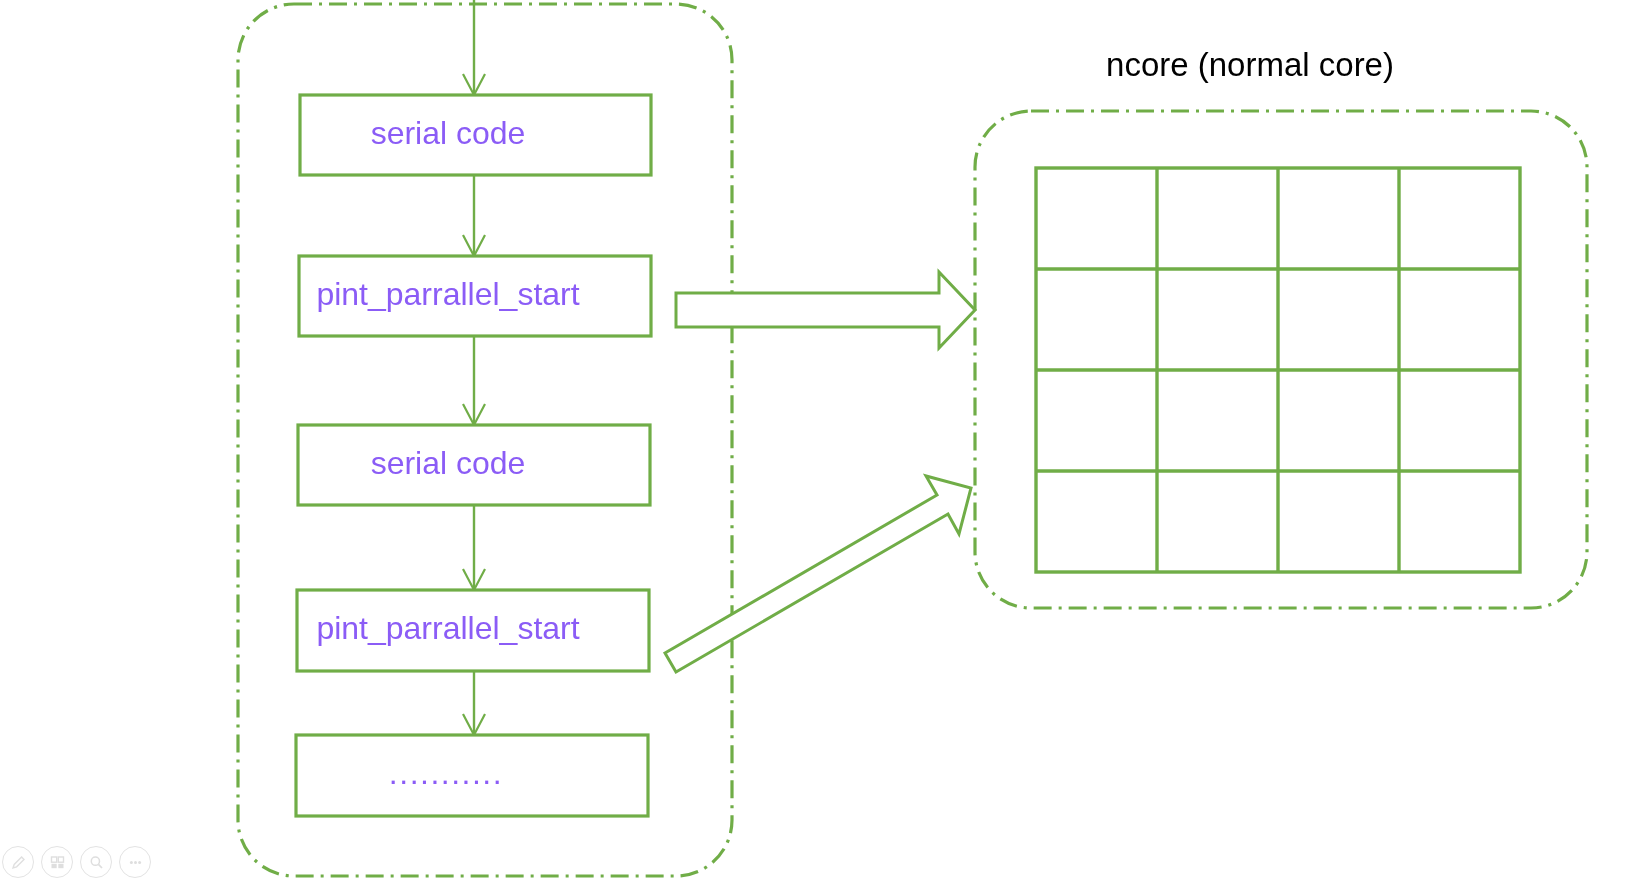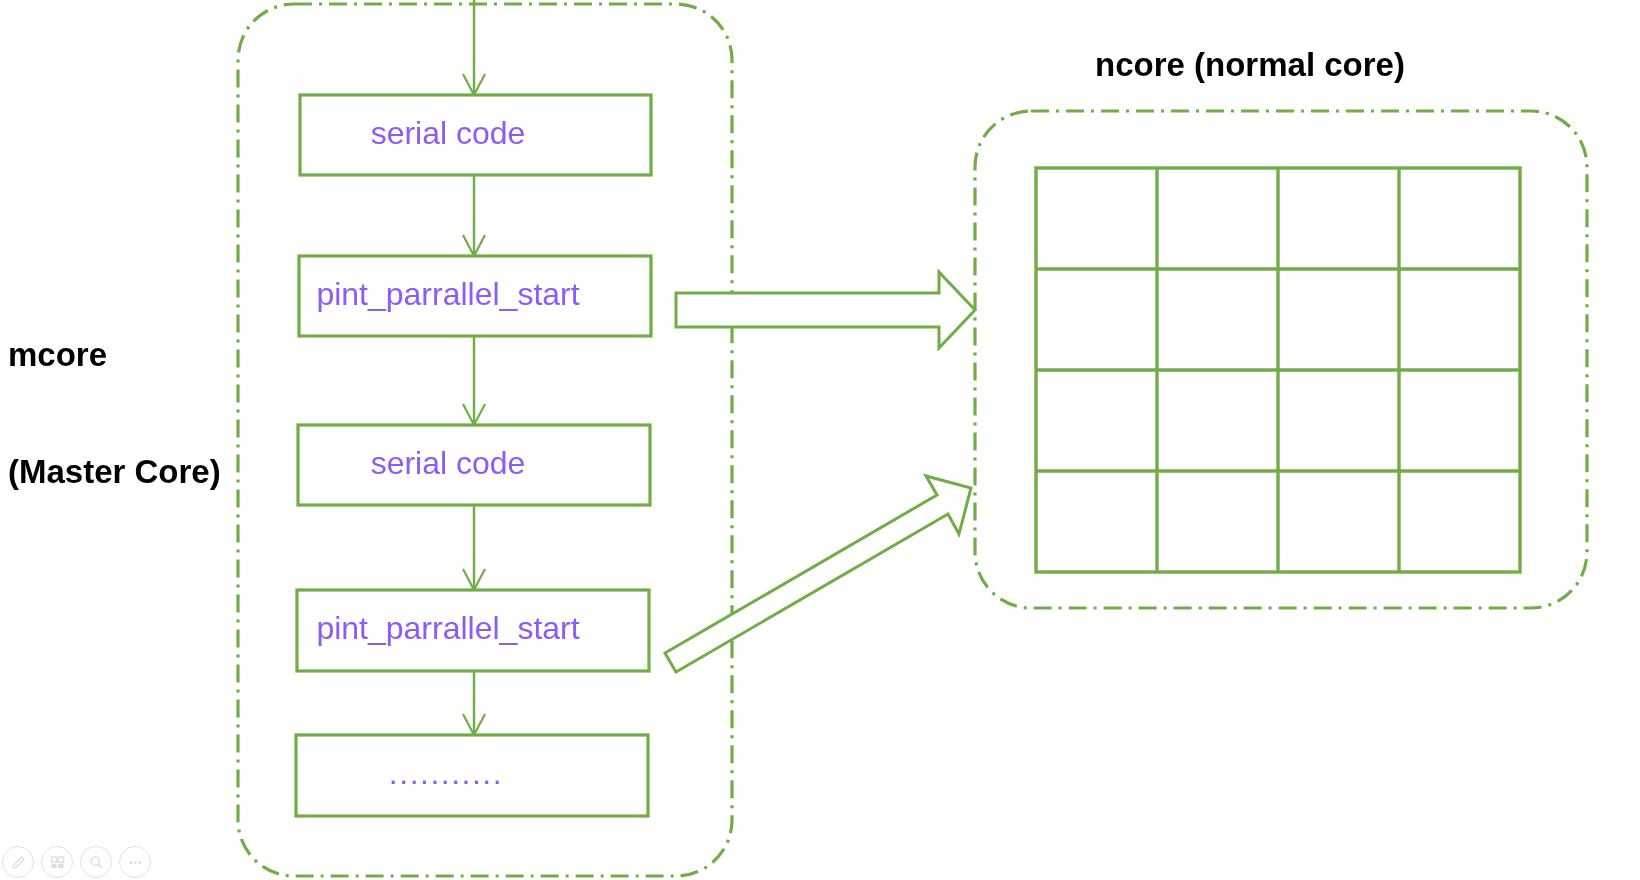--- a/index.html
+++ b/index.html
@@ -23,21 +23,20 @@
     left: 0;
     top: 0;
     width: 1640px;
     height: 880px;
   }
   .lbl {
     position: absolute;
     white-space: pre;
     line-height: 1.18;
     color: #000000;
-    font-weight: bold;
   }
   
   #mcore-label {
     left: 8px;
     top: 258px;
     width: 230px;
     font-size: 33px;
     text-align: left;
   }
   
@@ -145,24 +144,20 @@
       <line x1="1157" y1="168" x2="1157" y2="572" stroke="#70ad47" stroke-width="3.4"></line>
       <line x1="1278" y1="168" x2="1278" y2="572" stroke="#70ad47" stroke-width="3.4"></line>
       <line x1="1399" y1="168" x2="1399" y2="572" stroke="#70ad47" stroke-width="3.4"></line>
 
       <line x1="1036" y1="269" x2="1520" y2="269" stroke="#70ad47" stroke-width="3.4"></line>
       <line x1="1036" y1="370" x2="1520" y2="370" stroke="#70ad47" stroke-width="3.4"></line>
       <line x1="1036" y1="471" x2="1520" y2="471" stroke="#70ad47" stroke-width="3.4"></line>
     </g>
   </svg>
 
-  <div class="lbl" id="mcore-label">
-    <div>mcore</div>
-    <div>(Master Core)</div>
-  </div>
 
   <div class="lbl" id="ncore-label">ncore (normal core)</div>
 
   <div class="box-text" id="txt-serial-1">serial code</div>
 
   <div class="box-text" id="txt-pint-1">pint_parrallel_start</div>
 
   <div class="box-text" id="txt-serial-2">serial code</div>
 
   <div class="box-text" id="txt-pint-2">pint_parrallel_start</div>

